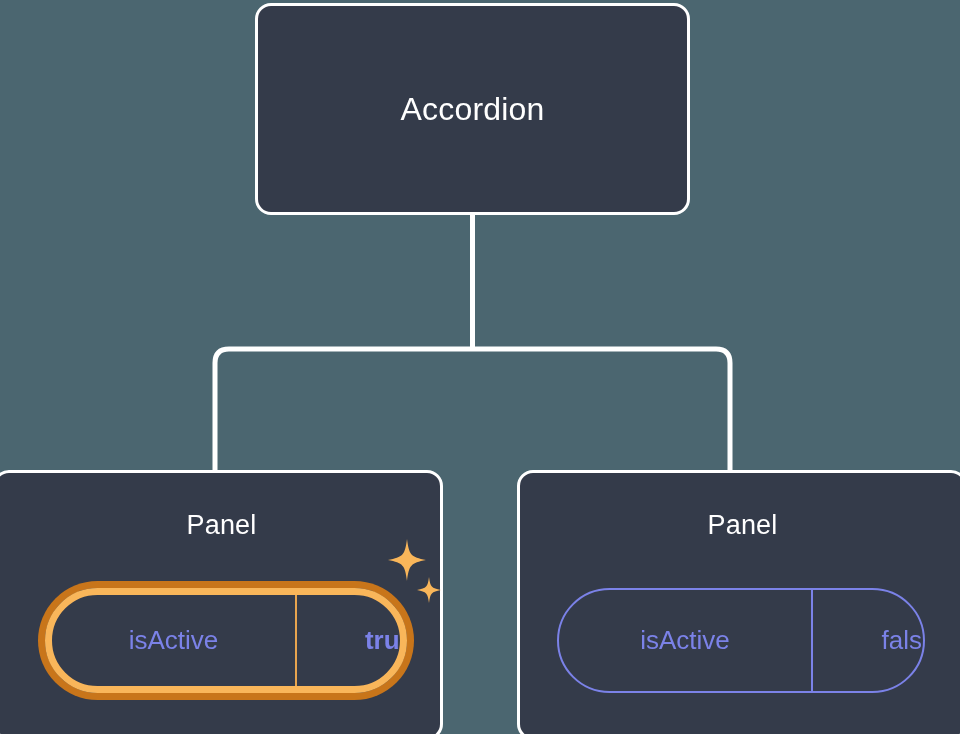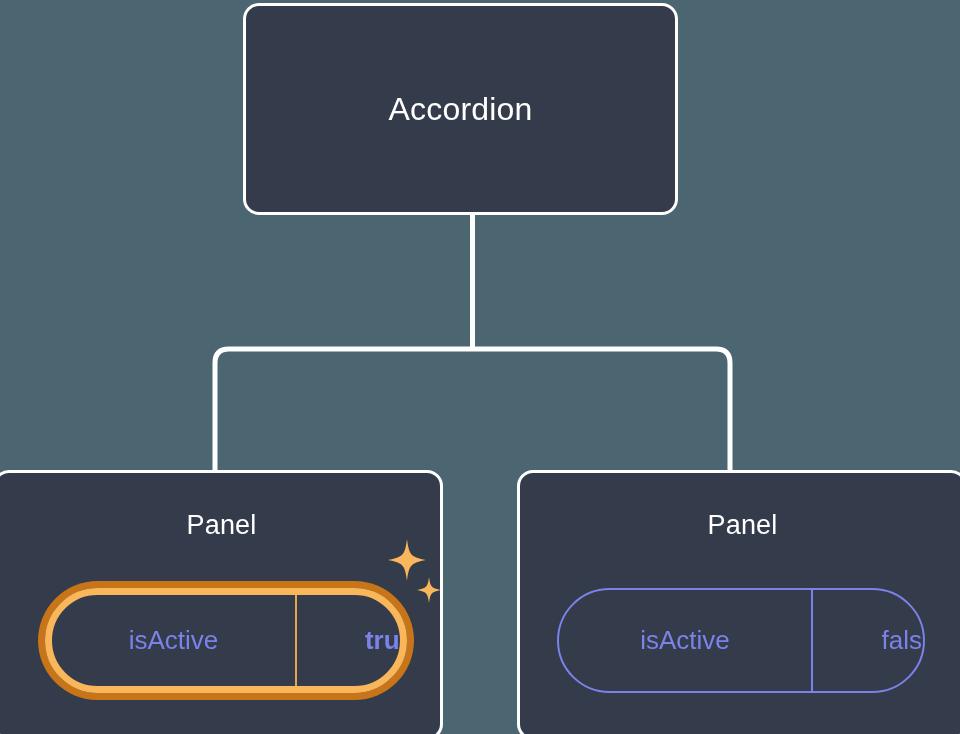--- a/index.html
+++ b/index.html
@@ -36,21 +36,21 @@
   
   .node {
     position: absolute;
     background: #343b4a;
     border: 3px solid #ffffff;
     border-radius: 16px;
     box-sizing: border-box;
   }
 
   .node-root {
-    left: 243px;
+    left: 255px;
     top: 3px;
     width: 435px;
     height: 212px;
   }
 
   .node-title-root {
     position: absolute;
     left: 0;
     right: 0;
     top: 50%;

